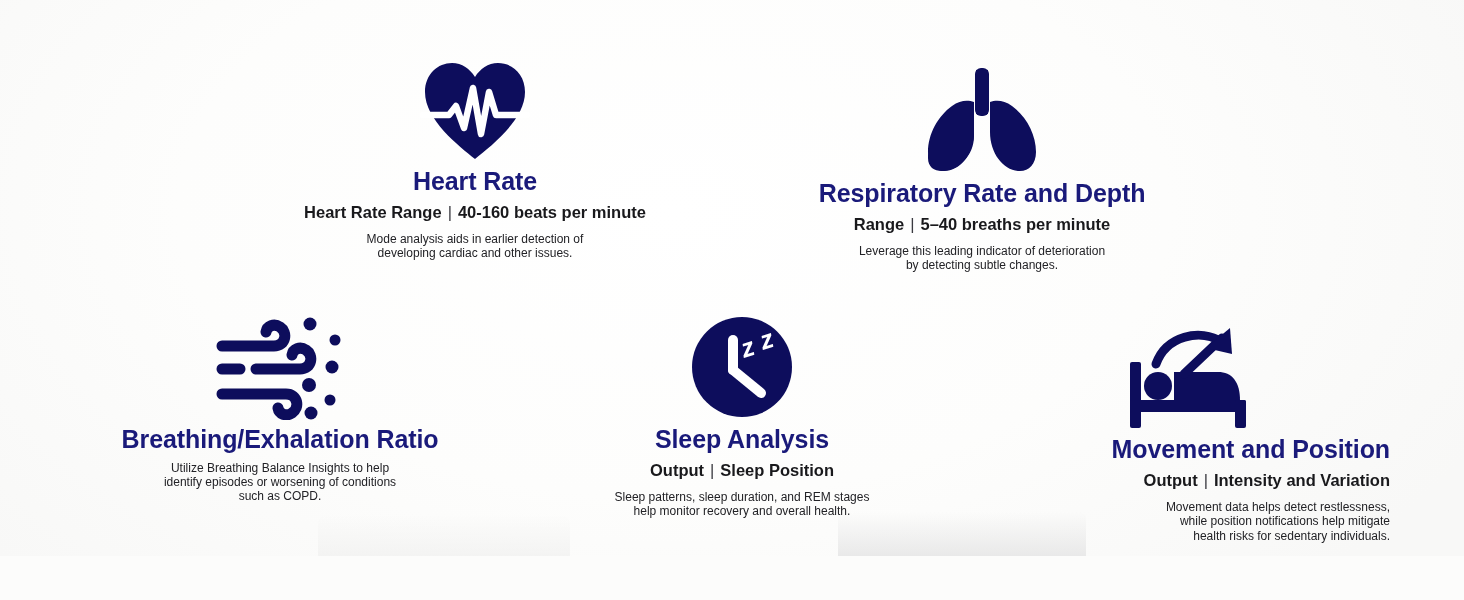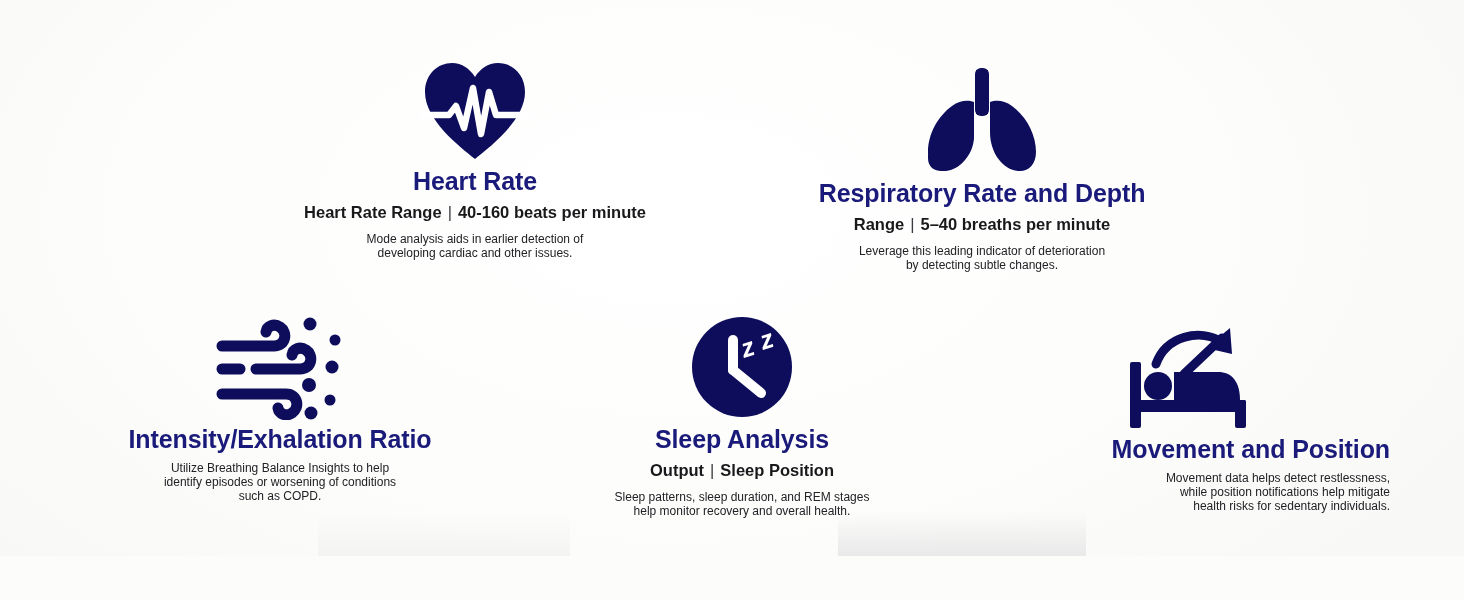--- a/index.html
+++ b/index.html
@@ -161,21 +161,21 @@
         <g fill="#0d0d5c">
           <circle cx="96" cy="10" r="6.5"></circle>
           <circle cx="121" cy="26" r="5.5"></circle>
           <circle cx="118" cy="53" r="6.5"></circle>
           <circle cx="95" cy="71" r="7"></circle>
           <circle cx="116" cy="86" r="5.5"></circle>
           <circle cx="97" cy="99" r="6.5"></circle>
         </g>
       </svg>
     </div>
-    <div class="title">Intensity/Exhalation Ratio</div>
+    <div class="title">Breathing/Exhalation Ratio</div>
     <div class="desc">
       <div>Utilize Breathing Balance Insights to help</div>
       <div>identify episodes or worsening of conditions</div>
       <div>such as COPD.</div>
     </div>
   </div>
 
   <div class="card" id="card-sleep">
     <div class="icon-wrap">
       <svg width="106" height="106" viewBox="0 0 106 106" aria-hidden="true">
@@ -215,20 +215,23 @@
 
           <path d="M48 50 H92 C106 50 114 60 114 78 H48 Z"></path>
         </g>
 
         <path d="M30 42 C40 14 74 6 96 20" fill="none" stroke="#0d0d5c" stroke-width="9" stroke-linecap="round"></path>
         <path d="M58 52 L96 16" fill="none" stroke="#0d0d5c" stroke-width="9" stroke-linecap="round"></path>
         <path d="M104 6 L106 32 L80 26 Z" fill="#0d0d5c"></path>
       </svg>
     </div>
     <div class="title">Movement and Position</div>
+    <div class="meta">
+      <span class="label">Output</span><span class="sep">|</span><span class="value">Intensity and Variation</span>
+    </div>
     <div class="desc">
       <div>Movement data helps detect restlessness,</div>
       <div>while position notifications help mitigate</div>
       <div>health risks for sedentary individuals.</div>
     </div>
   </div>
 
 </div>
 
 </body></html>

